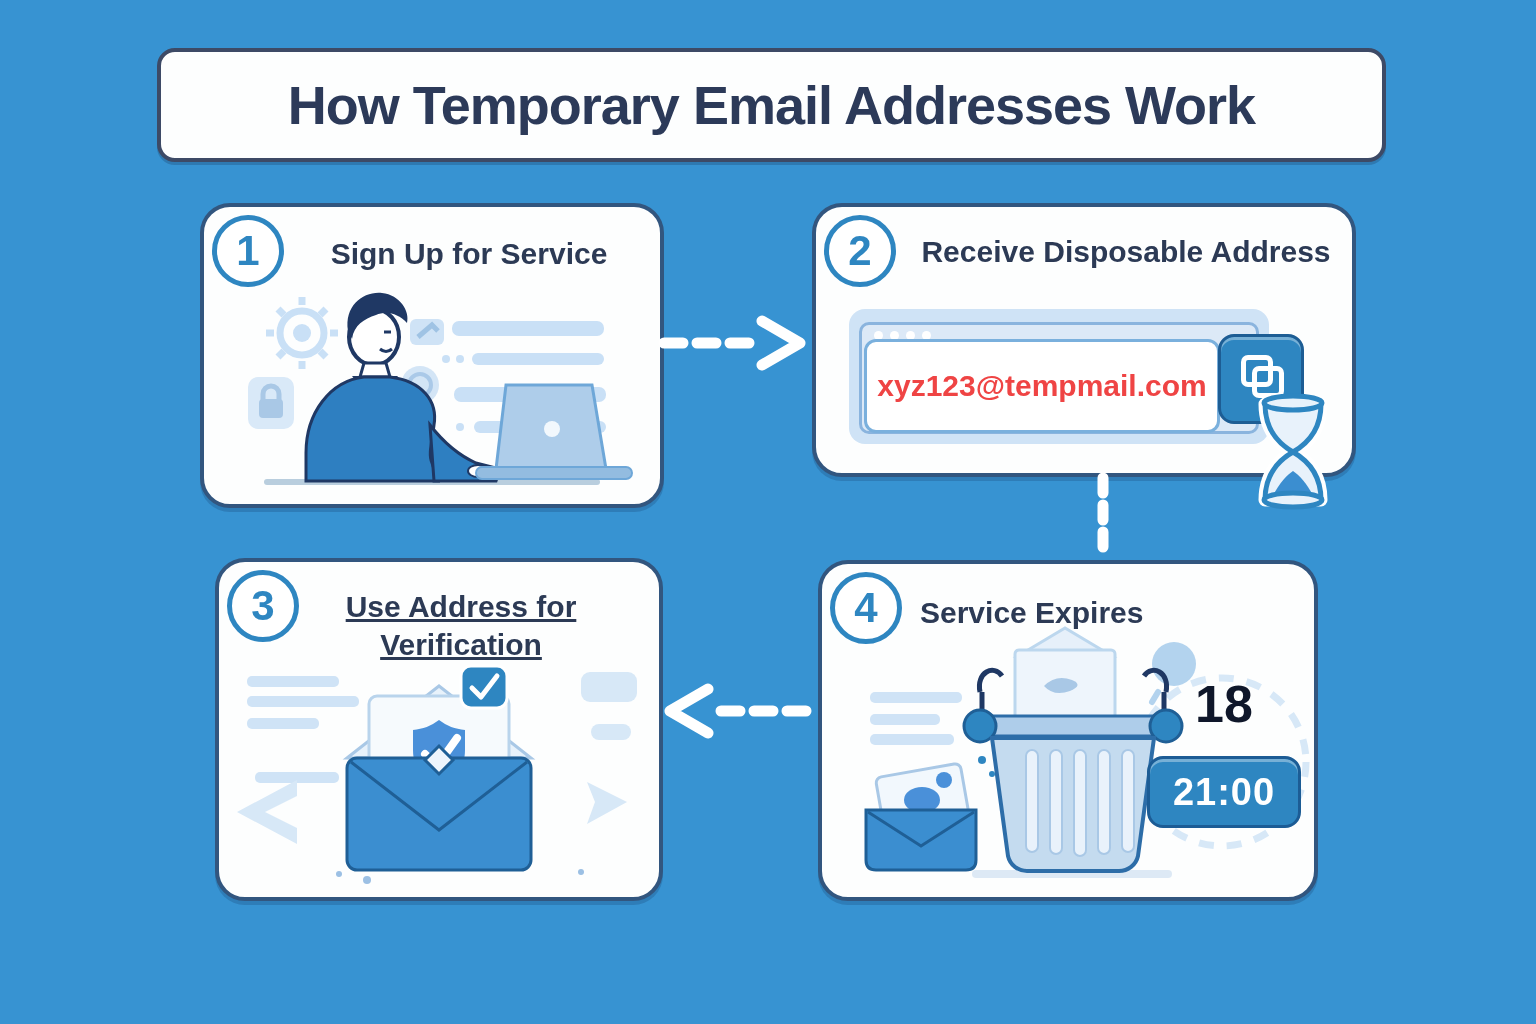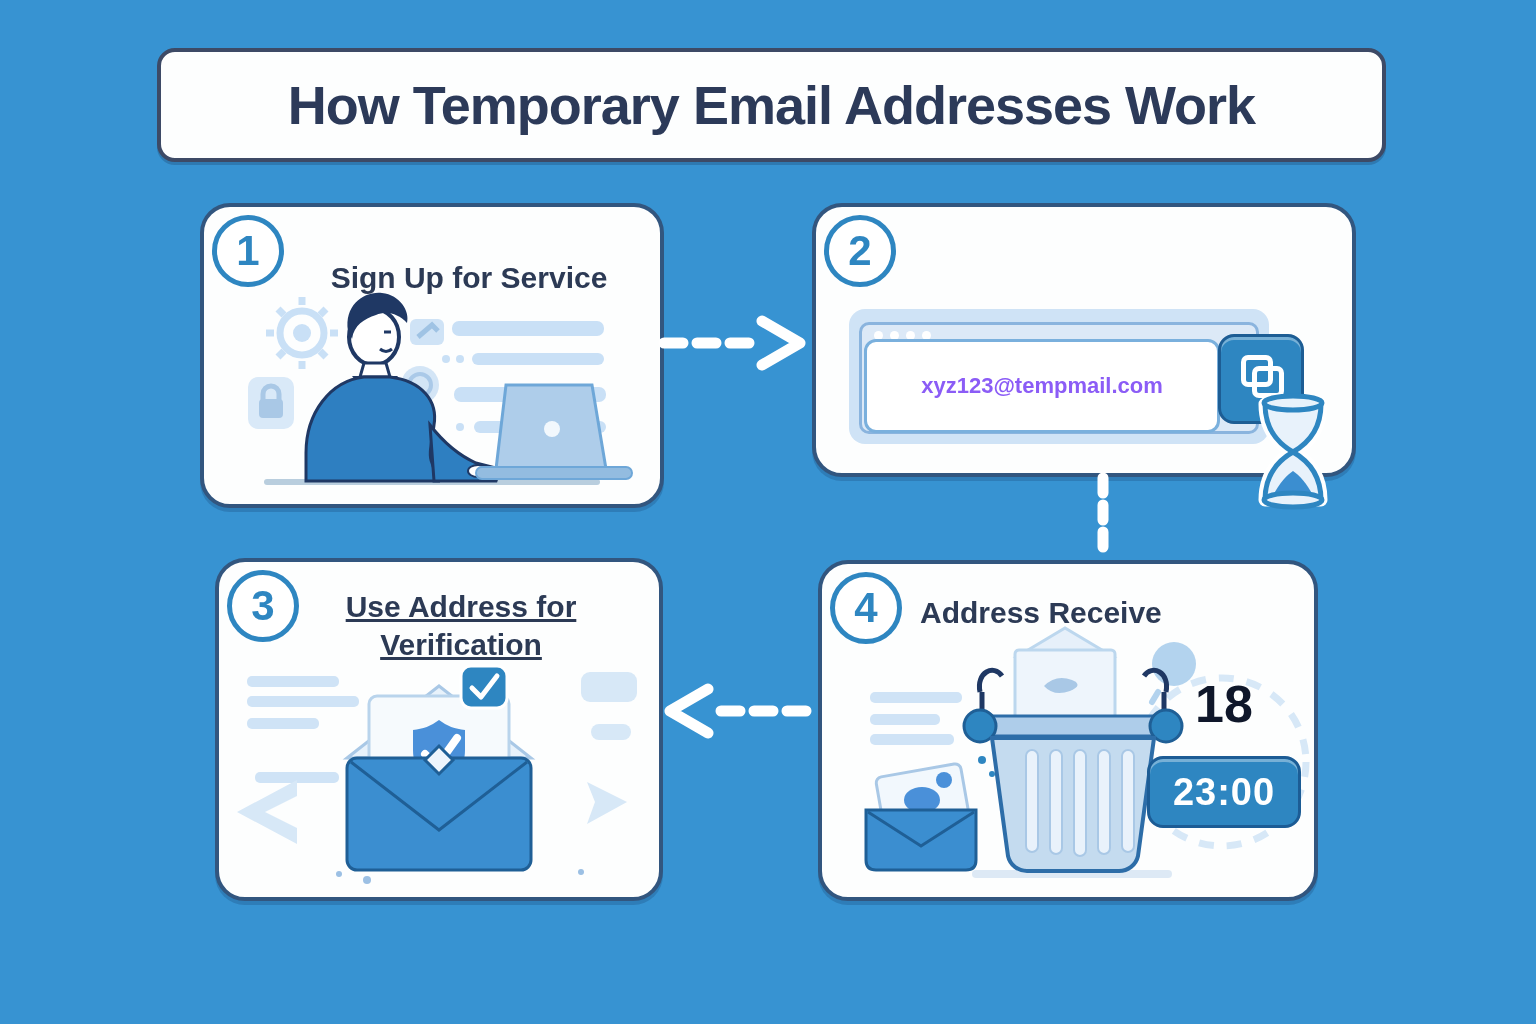--- a/index.html
+++ b/index.html
@@ -30,42 +30,42 @@
   .badge{
     position:absolute; left:8px; top:8px; width:62px; height:62px;
     border:5px solid #2e86c1; border-radius:50%; background:#ffffff;
     color:#2e86c1; font-size:42px; font-weight:bold;
     display:flex; align-items:center; justify-content:center;
   }
   .step-title{
     position:absolute; font-size:30px; font-weight:bold; color:#2c3a55;
     line-height:1.25; text-align:center;
   }
-  #card1 .step-title{left:100px; top:28px; width:330px;margin-top:24px;}
+  #card1 .step-title{left:100px; top:28px; width:330px;}
   #card2 .step-title{left:96px; top:26px; width:428px;}
   #card3 .step-title{left:92px; top:26px; width:300px;text-decoration:underline;}
   #card4 .step-title{left:98px; top:30px; width:280px; text-align:left;}
   .illus{position:absolute;}
   
   .browser-outer{
     position:absolute; left:33px; top:102px; width:420px; height:135px;
     background:#cfe3f6; border-radius:16px;
   }
   .browser-frame{
     position:absolute; left:43px; top:115px; width:394px; height:106px;
     background:#dce9f7; border:3px solid #8ab4de; border-radius:10px;
   }
   .browser-dots{position:absolute; left:12px; top:6px; display:flex; gap:7px;}
   .browser-dots i{width:9px; height:9px; border-radius:5px; background:#ffffff; display:block;}
   .address-bar{
     position:absolute; left:48px; top:132px; width:350px; height:88px;
     background:#ffffff; border:3px solid #7ab0dd; border-radius:12px;
     display:flex; align-items:center; justify-content:center;
   }
-  .email-text{font-size:22px; font-weight:bold; color:#8b5cf6;}
+  .email-text{font-size:30px; font-weight:bold; color:#ef4444;}
   .copy-button{
     position:absolute; left:402px; top:127px; width:80px; height:84px;
     background:#2e86c1; border:3px solid #1d5d94; border-radius:16px;
     box-shadow:inset 0 3px 0 rgba(255,255,255,.35);
   }
   .copy-glyph{position:absolute; left:20px; top:18px; width:44px; height:44px;}
   .copy-glyph .back, .copy-glyph .front{
     position:absolute; border:5px solid #ffffff; border-radius:7px; width:22px; height:22px;
   }
   .copy-glyph .back{left:0; top:0;}
@@ -157,20 +157,21 @@
         <circle cx="338" cy="144" r="8" fill="#f2f8fd"></circle>
         <rect x="262" y="182" width="156" height="12" rx="6" fill="#93bce0" stroke="#6ea7d8" stroke-width="2"></rect>
       </g>
     </svg>
   </div>
 
   <div class="card" id="card2">
     <div class="badge">
       <span>2</span>
     </div>
+    <div class="step-title">Receive Disposable Address</div>
     <div class="browser-outer"></div>
     <div class="browser-frame">
       <div class="browser-dots">
           <i></i>
           <i></i>
           <i></i>
           <i></i>
         </div>
     </div>
     <div class="address-bar">
@@ -230,21 +231,21 @@
         <rect x="242" y="4" width="46" height="42" rx="10" fill="#2e86c1" stroke="#ffffff" stroke-width="3"></rect>
         <polyline points="253,26 262,35 278,14" stroke="#ffffff" stroke-width="5" fill="none" stroke-linecap="round" stroke-linejoin="round"></polyline>
       </g>
     </svg>
   </div>
 
   <div class="card" id="card4">
     <div class="badge">
       <span>4</span>
     </div>
-    <div class="step-title">Address Receive</div>
+    <div class="step-title">Service Expires</div>
     <svg class="illus" style="left:0; top:0;" width="492" height="333" viewBox="0 0 492 333">
       <g fill="#cfe3f6">
         <rect x="48" y="128" width="92" height="11" rx="5"></rect>
         <rect x="48" y="150" width="70" height="11" rx="5"></rect>
         <rect x="48" y="170" width="84" height="11" rx="5"></rect>
       </g>
       <g>
         <circle cx="400" cy="198" r="84" fill="none" stroke="#d7e8f7" stroke-width="7" stroke-dasharray="15 13"></circle>
         <circle cx="352" cy="100" r="22" fill="#b3d3ee"></circle>
         <line x1="336" y1="128" x2="330" y2="138" stroke="#b3d3ee" stroke-width="6" stroke-linecap="round"></line>
@@ -273,21 +274,21 @@
         <ellipse cx="100" cy="236" rx="18" ry="13" fill="#4a90d9"></ellipse>
         <circle cx="122" cy="216" r="8" fill="#4a90d9"></circle>
         <path d="M44,246 L154,246 L154,296 Q154,306 144,306 L54,306 Q44,306 44,296 Z" fill="#3b8ed0" stroke="#1f5f96" stroke-width="3"></path>
         <polyline points="46,248 99,282 152,248" stroke="#1f5f96" stroke-width="3" fill="none"></polyline>
         <circle cx="160" cy="196" r="4" fill="#2e86c1"></circle>
           <circle cx="170" cy="210" r="3" fill="#2e86c1"></circle>
       </g>
     </svg>
     <div class="countdown-number">18</div>
     <div class="timer-badge">
-      <span class="timer-value">23:00</span>
+      <span class="timer-value">21:00</span>
     </div>
   </div>
 
   <svg class="connector" style="left:658px; top:314px;" width="150" height="58" viewBox="0 0 150 58">
     <line x1="6" y1="29" x2="104" y2="29" stroke="#ffffff" stroke-width="11" stroke-dasharray="19 14" stroke-linecap="round"></line>
     <polyline points="104,7 142,29 104,51" fill="none" stroke="#ffffff" stroke-width="11" stroke-linecap="round" stroke-linejoin="round"></polyline>
   </svg>
 
   <svg class="connector" style="left:1092px; top:472px;" width="22" height="92" viewBox="0 0 22 92">
     <line x1="11" y1="6" x2="11" y2="86" stroke="#ffffff" stroke-width="11" stroke-dasharray="15 12" stroke-linecap="round"></line>

